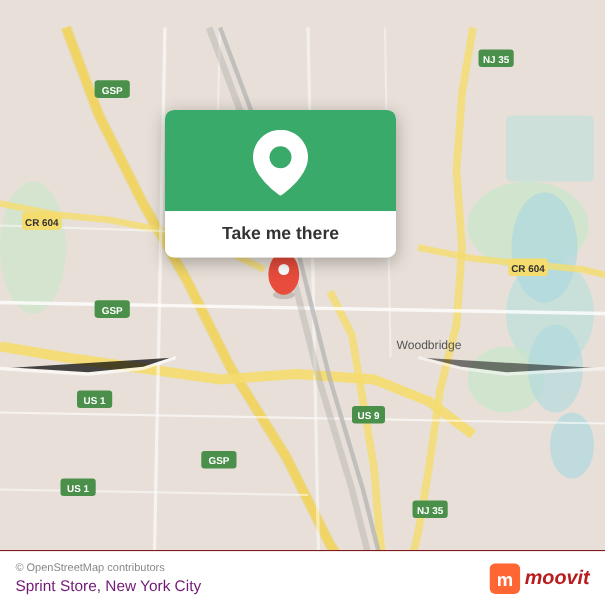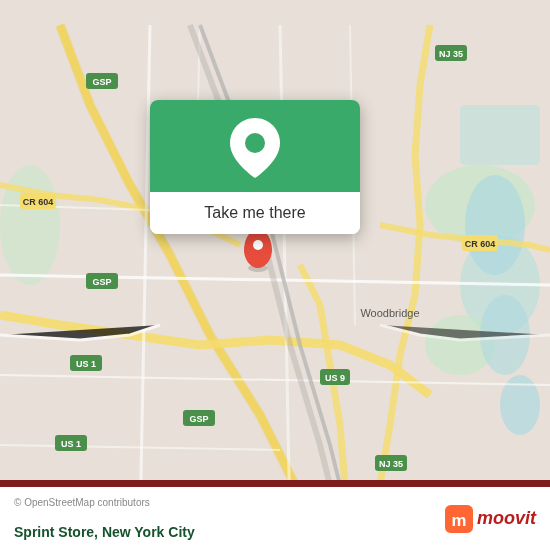--- a/index.html
+++ b/index.html
@@ -46,56 +46,56 @@
       padding: 18px 0 14px 0;
     }
 
     #popup-button {
       display: block;
       width: 100%;
       background: white;
       border: none;
       padding: 12px 0;
       font-size: 16px;
-      font-weight: 400;
+      font-weight: 700;
       color: #333;
       cursor: pointer;
       text-align: center;
     }
 
     
     #bottom-bar {
       position: absolute;
       bottom: 0;
       left: 0;
       width: 100%;
       background: white;
       padding: 10px 14px;
       display: flex;
       align-items: center;
       justify-content: space-between;
       z-index: 10;
-      border-top: 7px solid #7f1d1d;
+      border-top: 1px solid #7f1d1d;
     }
 
     #bottom-left {
       display: flex;
       flex-direction: column;
     }
 
     #attribution {
       font-size: 10px;
       color: #888;
     }
 
     #store-name {
       font-size: 14px;
-      font-weight: bold;
-      color: #14532d;
-      margin-top: 16px;
+      font-weight: normal;
+      color: #701a75;
+      margin-top: 2px;
     }
 
     #moovit-logo {
       display: flex;
       align-items: center;
       gap: 4px;
     }
 
     .moovit-icon {
       width: 28px;

